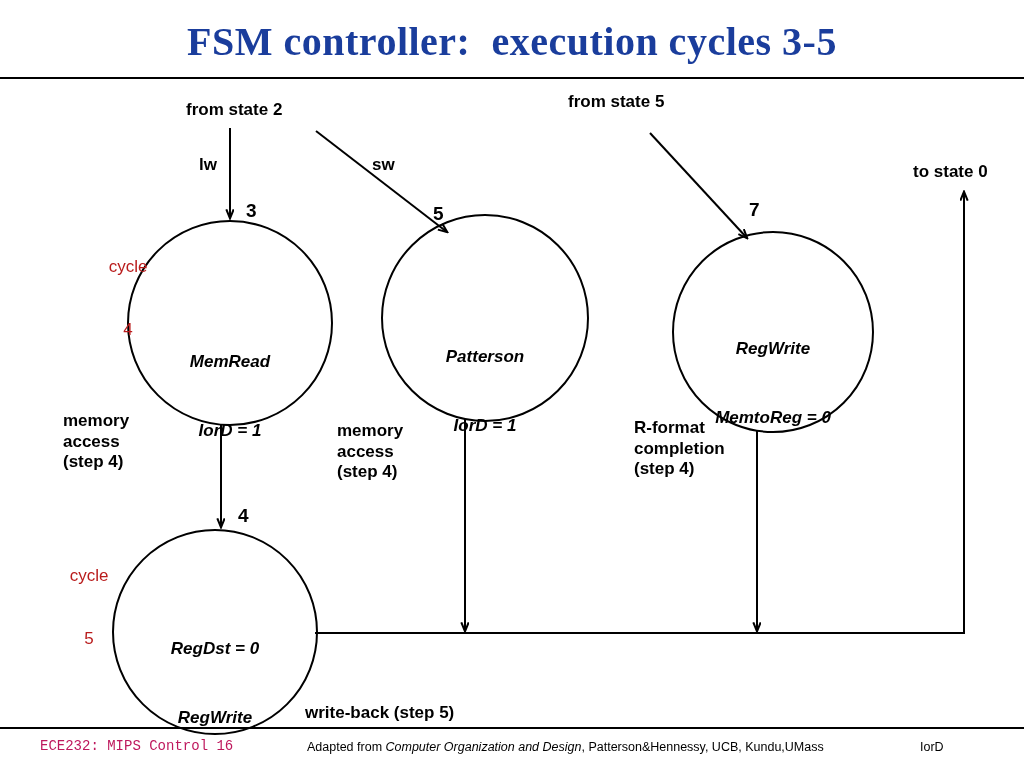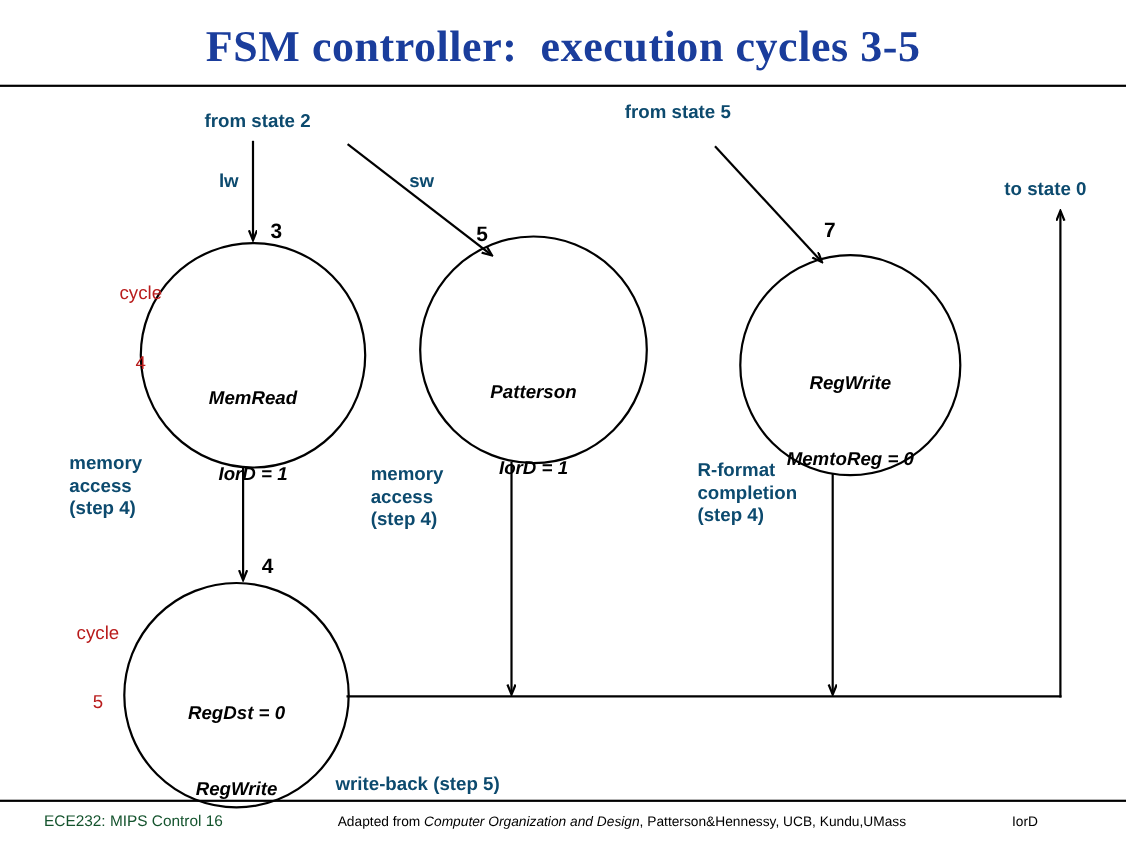--- a/index.html
+++ b/index.html
@@ -64,21 +64,21 @@
     fill: none;
   }
 
   
   .lbl {
     position: absolute;
     font-family: "Liberation Sans", sans-serif;
     font-weight: bold;
     font-size: 17px;
     line-height: 1.22;
-    color: #0c4a6e;
+    color: #000000;
     white-space: pre;
   }
 
   .state-text {
     position: absolute;
     font-family: "Liberation Sans", sans-serif;
     font-weight: bold;
     font-style: italic;
     font-size: 17px;
     line-height: 1.35;
@@ -112,23 +112,23 @@
     left: 0;
     top: 727px;
     width: 1024px;
     height: 2px;
     background: #000000;
   }
   .footer-left {
     position: absolute;
     left: 40px;
     top: 738px;
-    font-family: Liberation Sans, sans-serif;
+    font-family: Liberation Mono, monospace;
     font-size: 14px;
-    color: #14532d;
+    color: #be185d;
     white-space: pre;
   }
   .footer-credit {
     position: absolute;
     left: 307px;
     top: 740px;
     font-family: "Liberation Sans", sans-serif;
     font-size: 12.5px;
     color: #000000;
     white-space: pre;

